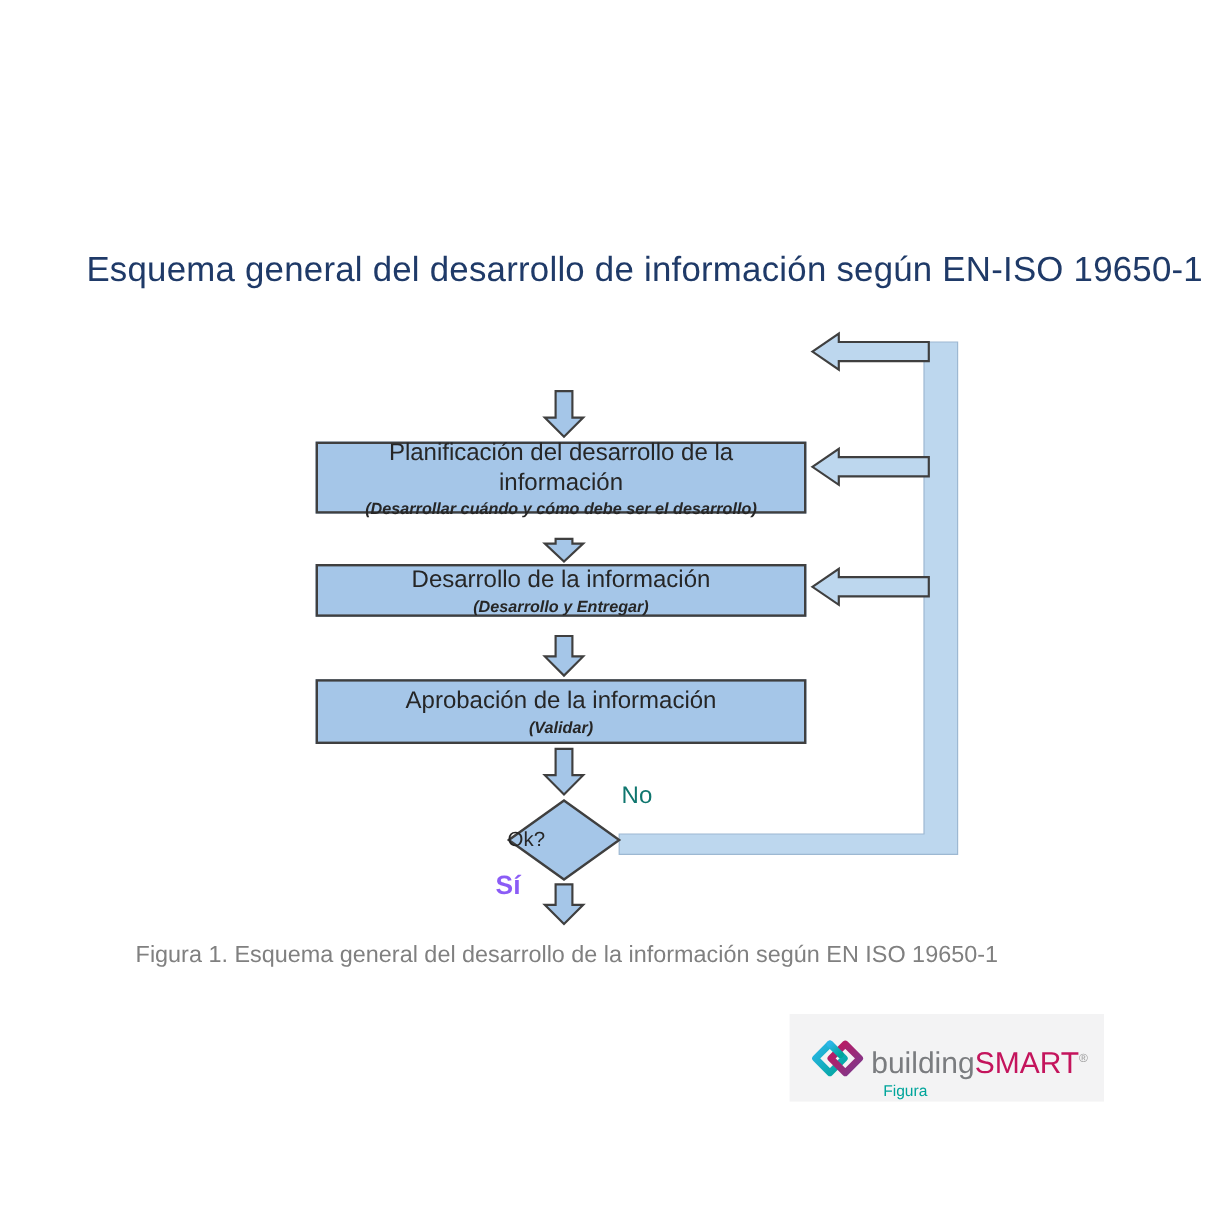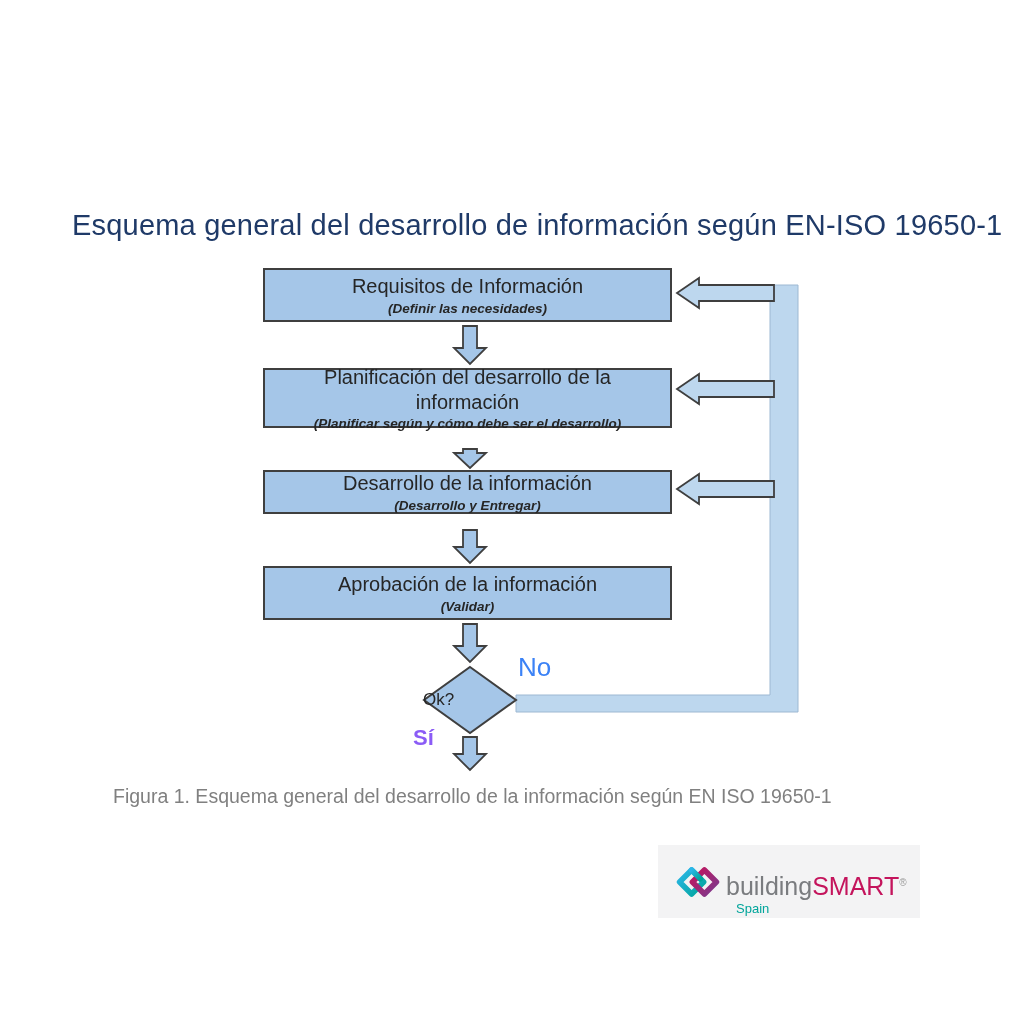--- a/index.html
+++ b/index.html
@@ -50,22 +50,22 @@
   .ok-label {
     position: absolute;
     left: 423px; top: 690px;
     width: 94px;
     font-size: 17px;
     color: #262626;
   }
   .no-label {
     position: absolute;
     left: 518px; top: 652px;
-    font-size: 26px;
-    color: #3b82f6;
+    font-size: 20px;
+    color: #0f766e;
   }
   .si-label {
     position: absolute;
     left: 413px; top: 725px;
     font-size: 22px;
     color: #8b5cf6;
     font-weight: bold;
   }
   .caption {
     position: absolute;
@@ -107,27 +107,23 @@
 
     <polygon points="463,326 477,326 477,348 486,348 470,364 454,348 463,348" fill="#A5C6E8" stroke="#3F3F3F" stroke-width="1.8"></polygon>
     <polygon points="463,449 477,449 477,453 486,453 470,468 454,453 463,453" fill="#A5C6E8" stroke="#3F3F3F" stroke-width="1.8"></polygon>
     <polygon points="463,530 477,530 477,547 486,547 470,563 454,547 463,547" fill="#A5C6E8" stroke="#3F3F3F" stroke-width="1.8"></polygon>
     <polygon points="463,624 477,624 477,646 486,646 470,662 454,646 463,646" fill="#A5C6E8" stroke="#3F3F3F" stroke-width="1.8"></polygon>
     <polygon points="463,737 477,737 477,754 486,754 470,770 454,754 463,754" fill="#A5C6E8" stroke="#3F3F3F" stroke-width="1.8"></polygon>
 
     <polygon points="470,667 516,700 470,733 424,700" fill="#A5C6E8" stroke="#3F3F3F" stroke-width="2"></polygon>
   </svg>
 
-  <div class="flow-box box-1">
-    <div class="label">Requisitos de Información</div>
-    <div class="sublabel">(Definir las necesidades)</div>
-  </div>
   <div class="flow-box box-2">
     <div class="label">Planificación del desarrollo de la información</div>
-    <div class="sublabel">(Planificar según y cómo debe ser el desarrollo)</div>
+    <div class="sublabel">(Desarrollar cuándo y cómo debe ser el desarrollo)</div>
   </div>
   <div class="flow-box box-3">
     <div class="label">Desarrollo de la información</div>
     <div class="sublabel">(Desarrollo y Entregar)</div>
   </div>
   <div class="flow-box box-4">
     <div class="label">Aprobación de la información</div>
     <div class="sublabel">(Validar)</div>
   </div>
 
@@ -150,17 +146,17 @@
         </linearGradient>
       </defs>
       <path d="M22,7 L37,22 L22,37 L7,22 Z" fill="none" stroke="url(#bsBlue)" stroke-width="7" stroke-linejoin="round"></path>
       <path d="M38,7 L53,22 L38,37 L23,22 Z" fill="none" stroke="url(#bsPink)" stroke-width="7" stroke-linejoin="round"></path>
       <path d="M22,7 L33,18" fill="none" stroke="url(#bsBlue)" stroke-width="7" stroke-linecap="round"></path>
     </svg>
     <div class="logo-text">
       <div class="logo-line1">
         <span class="logo-building">building</span><span class="logo-smart">SMART</span><span class="logo-reg">®</span>
       </div>
-      <div class="logo-spain">Spain</div>
+      <div class="logo-spain">Figura</div>
     </div>
   </div>
 
 </div>
 
 </body></html>

